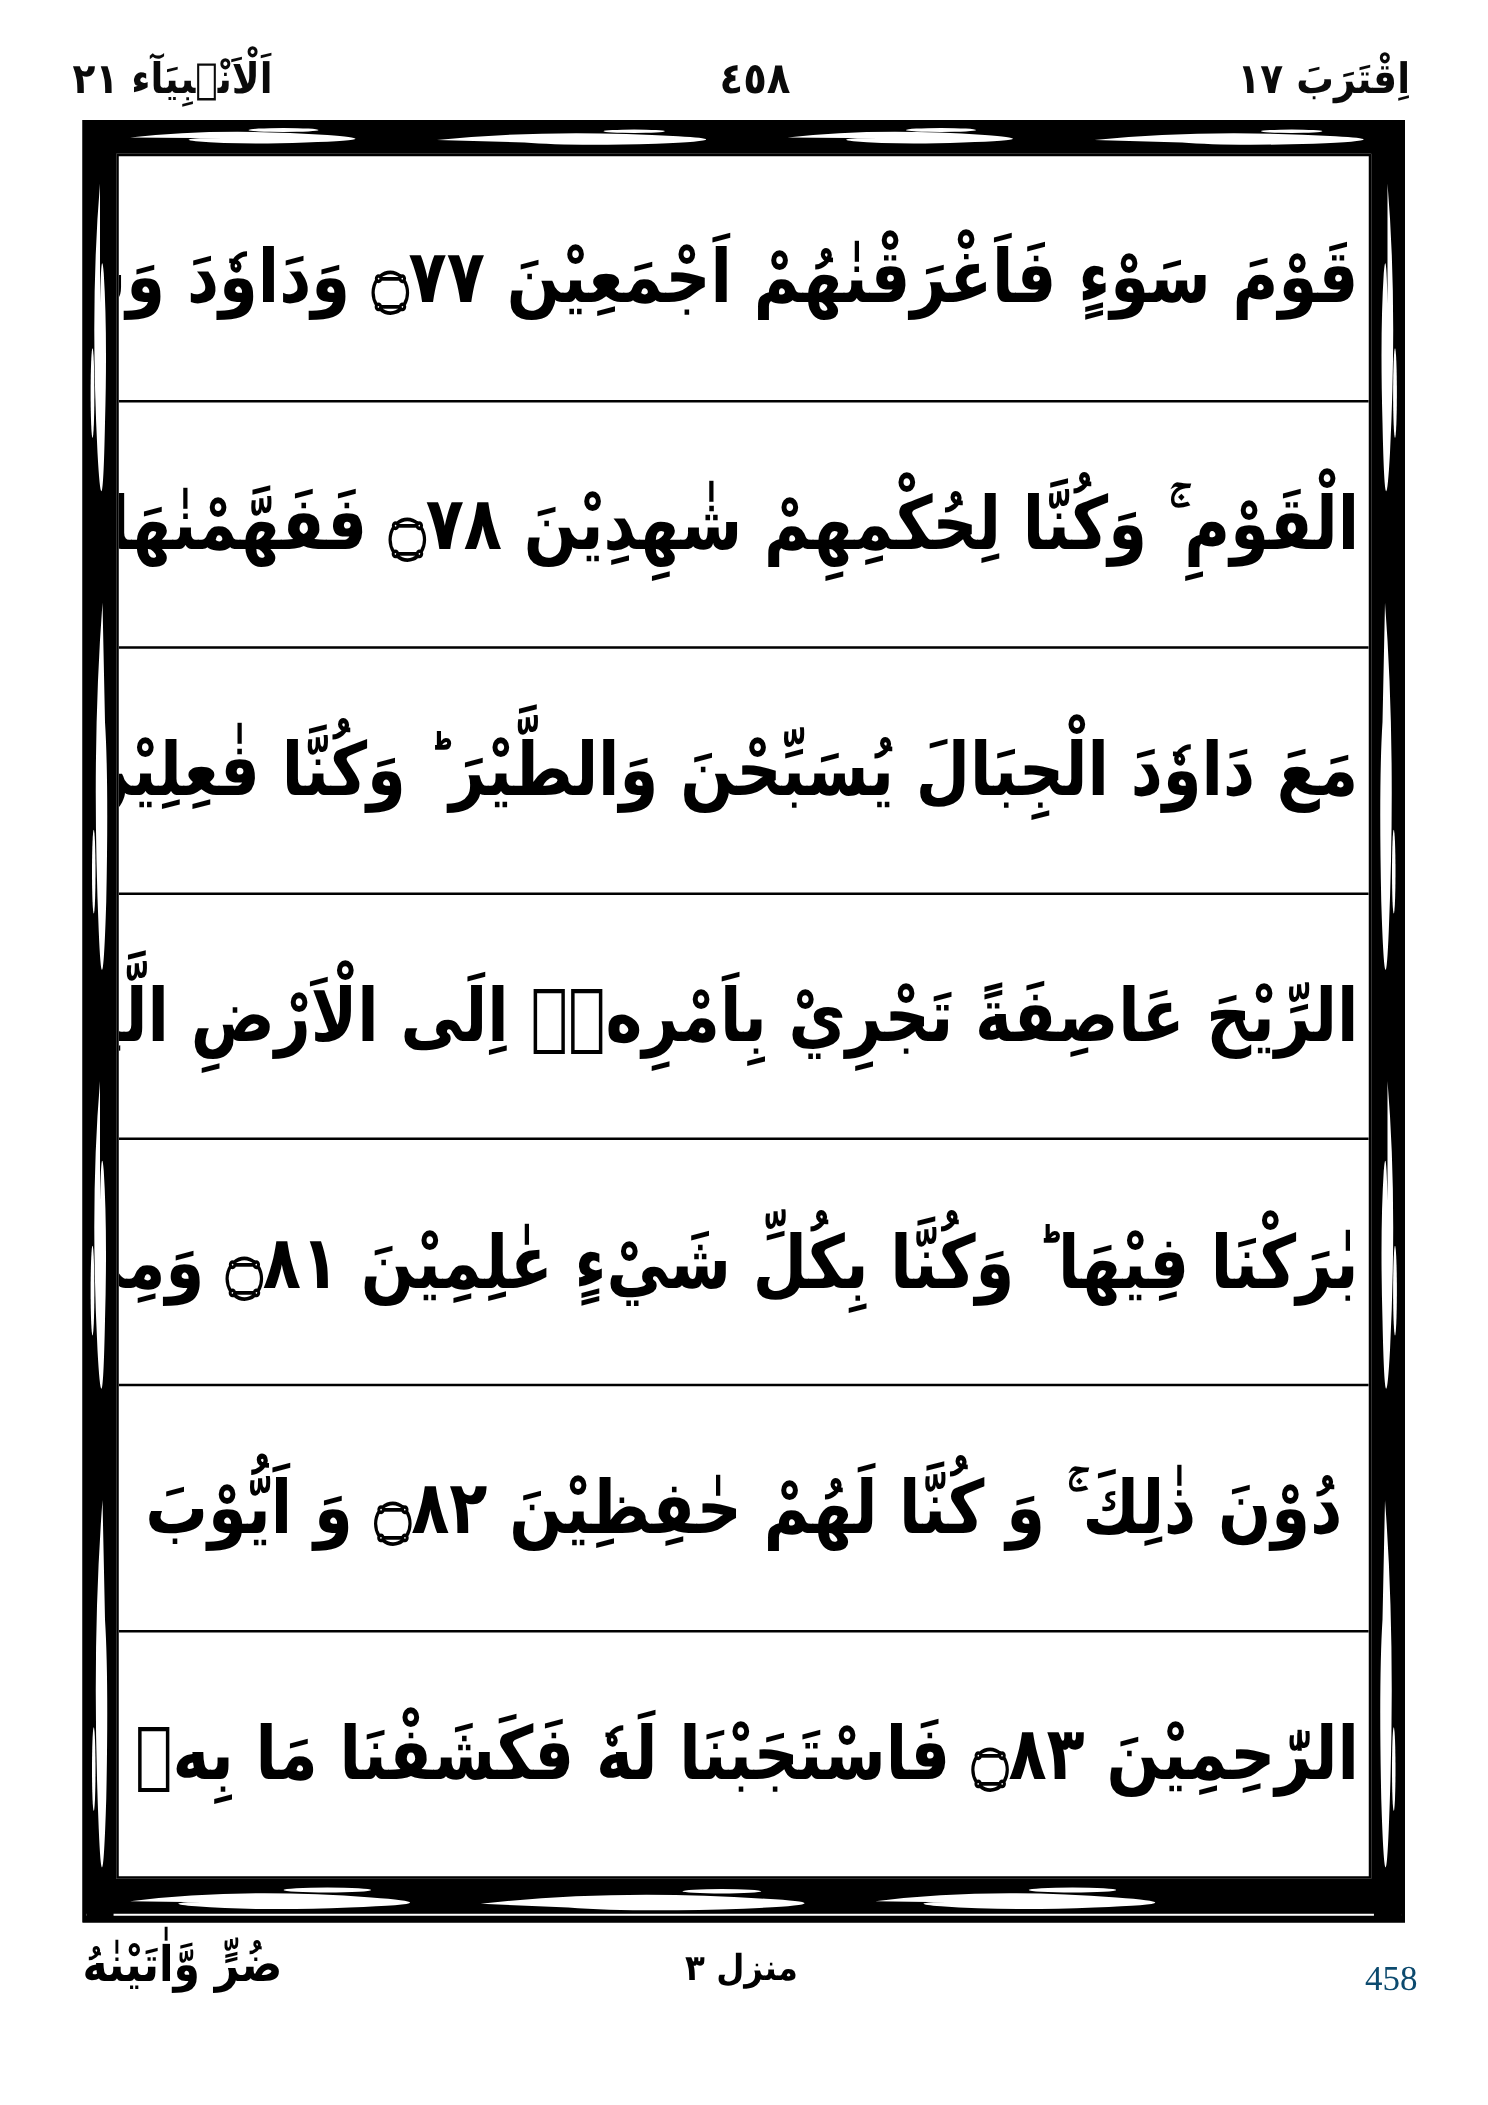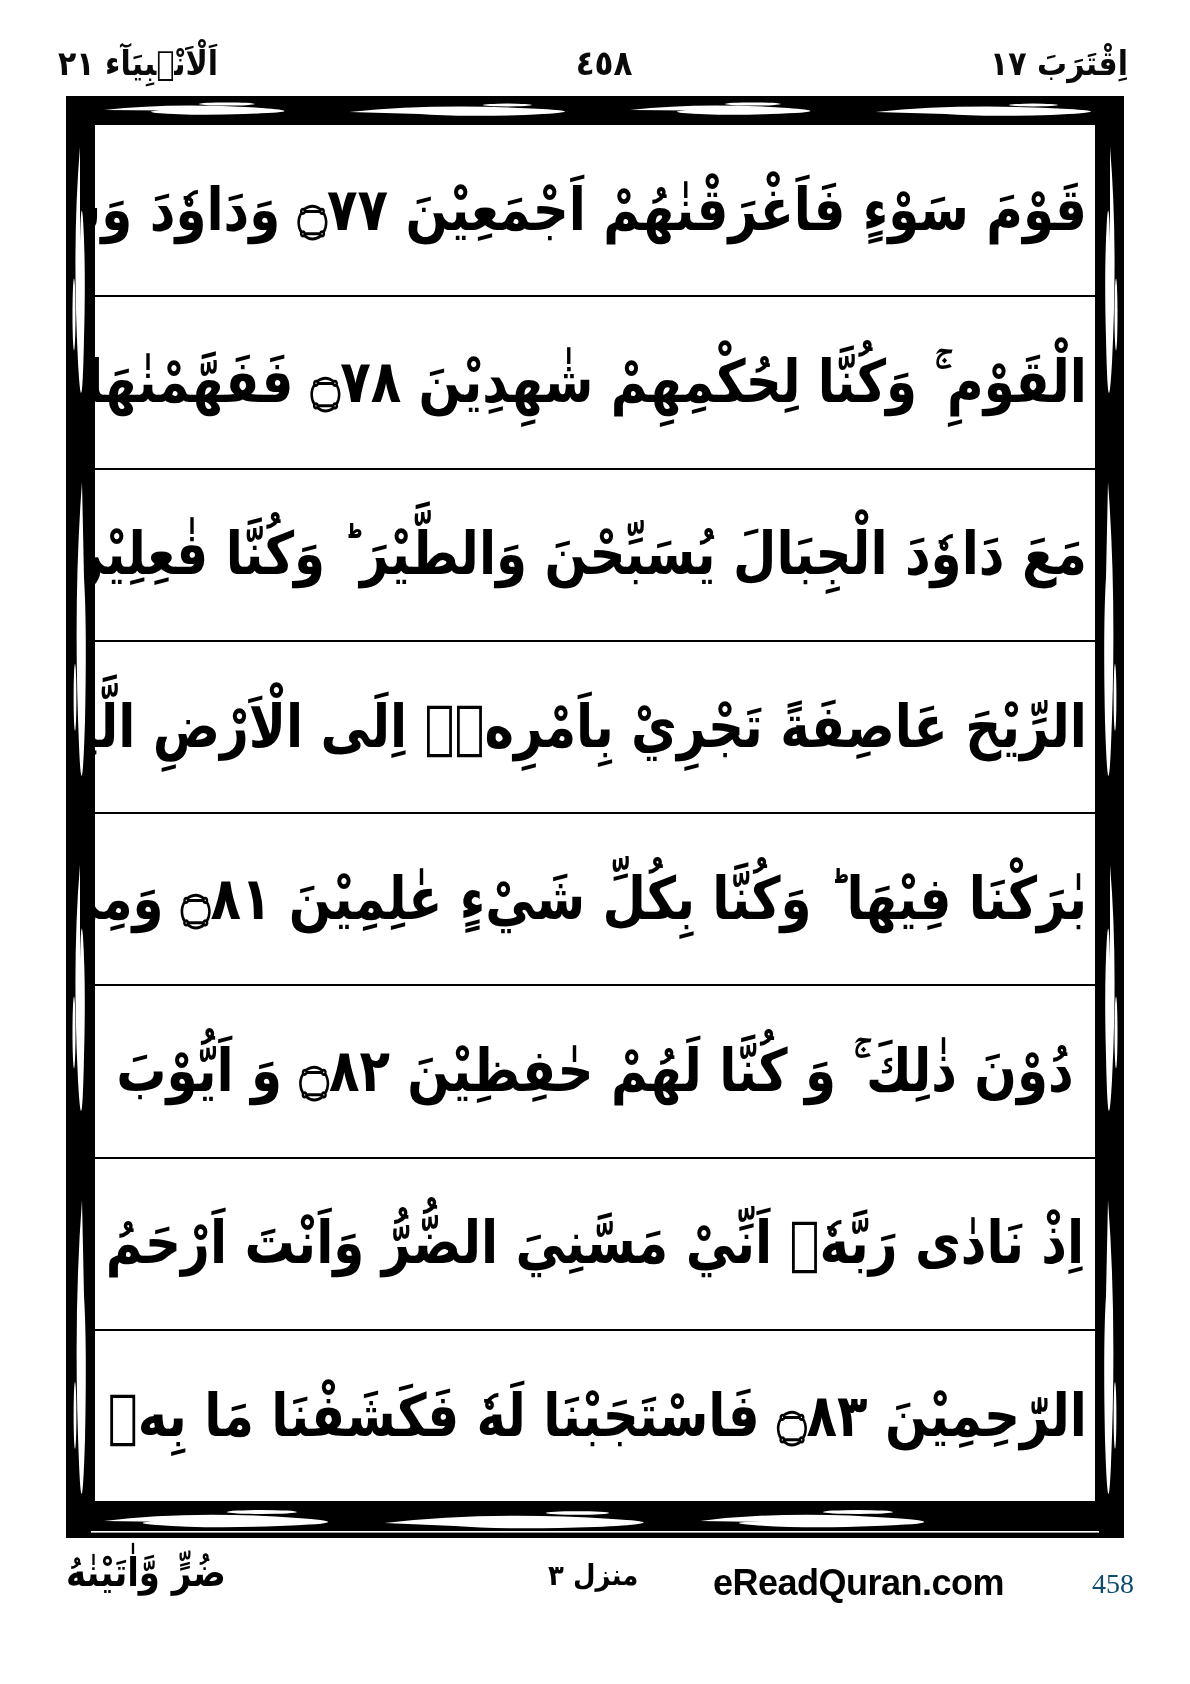--- a/index.html
+++ b/index.html
@@ -254,28 +254,24 @@
       <div class="ayah-line">
         <div class="ayah-text">الرِّيْحَ عَاصِفَةً تَجْرِيْ بِاَمْرِهٖۤ اِلَى الْاَرْضِ الَّتِيْ</div>
       </div>
       <div class="ayah-line">
         <div class="ayah-text">بٰرَكْنَا فِيْهَا ؕ وَكُنَّا بِكُلِّ شَيْءٍ عٰلِمِيْنَ ۝٨١ وَمِنَ</div>
       </div>
       <div class="ayah-line">
         <div class="ayah-text">دُوْنَ ذٰلِكَ ۚ وَ كُنَّا لَهُمْ حٰفِظِيْنَ ۝٨٢ وَ اَيُّوْبَ</div>
       </div>
       <div class="ayah-line">
-        <div class="ayah-text">اِذْ نَادٰى رَبَّهٗۤ اَنِّيْ مَسَّنِيَ الضُّرُّ وَاَنْتَ اَرْحَمُ</div>
-      </div>
-      <div class="ayah-line">
         <div class="ayah-text">الرّٰحِمِيْنَ ۝٨٣ فَاسْتَجَبْنَا لَهٗ فَكَشَفْنَا مَا بِهٖ مِنْ</div>
       </div>
 
     </div>
   </div>
 </div>
 
 <div class="page-footer">
   <div class="footer-catchword">ضُرٍّ وَّاٰتَيْنٰهُ</div>
   <div class="footer-manzil">منزل ٣</div>
-  <div class="footer-site">eReadQuran.com</div>
   <div class="footer-pageno">458</div>
 </div>
 
 </body></html>

